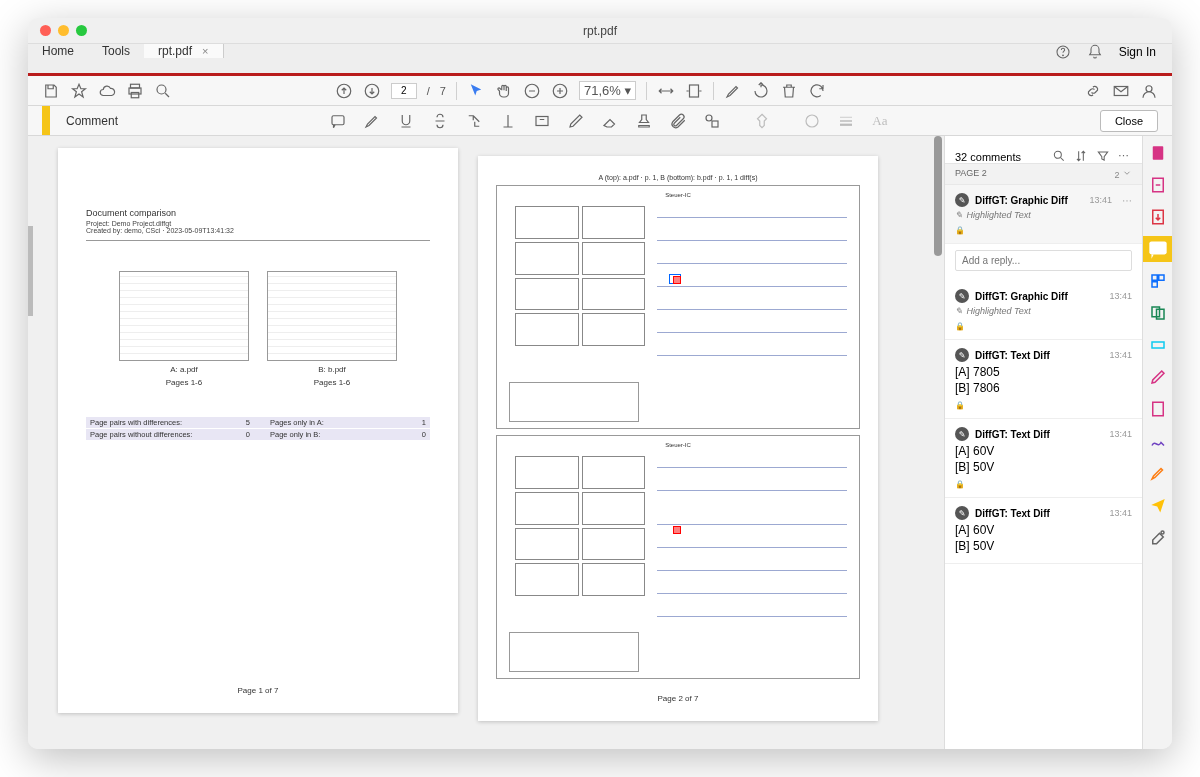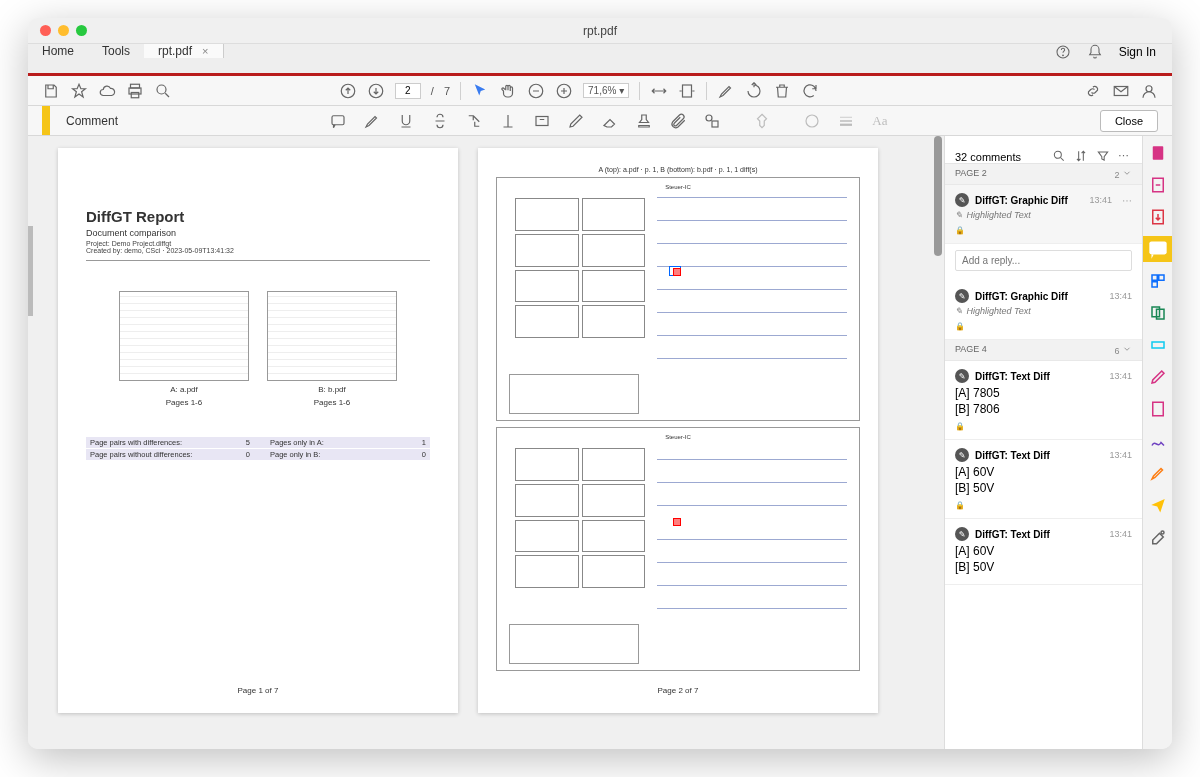--- a/index.html
+++ b/index.html
@@ -13,32 +13,32 @@
 .tabs { height: 32px; background: #eee; display: flex; align-items: flex-start; border-bottom: 3px solid #b91c1c; }
 .tab { padding: 0 14px; display: flex; align-items: center; font-size: 12px; color: #333; cursor: pointer; }
 .tab.active { background: #fafafa; border-right: 1px solid #ccc; }
 .tab .x { margin-left: 10px; font-size: 11px; color: #888; }
 .rightside { margin-left: auto; display: flex; align-items: center; gap: 16px; padding-right: 16px; }
 .icon { width: 16px; height: 16px; display: inline-flex; align-items: center; justify-content: center; color: #666; }
 .toolbar { height: 30px; background: #f7f7f7; display: flex; align-items: center; gap: 10px; padding: 0 14px; border-bottom: 1px solid #d8d8d8; font-size: 11px; color: #555;}
 .toolbar .sep { width: 1px; height: 18px; background: #d0d0d0; }
 .tb-icon { width: 18px; height: 18px; cursor: pointer; color: #666; display:inline-flex;align-items:center;justify-content:center;}
 .toolbar input { width: 26px; text-align: center; border: 1px solid #ccc; font-size: 10px; height: 16px; background:#fff;}
-.zoomsel { border: 1px solid #ccc; padding: 1px 4px; font-size: 10px; background: #fff; }
+.zoomsel { border: 1px solid #ccc; padding: 1px 4px; font-size: 13px; background: #fff; }
 .commentbar { height: 30px; background: #f7f7f7; display: flex; align-items: center; padding: 0 14px; border-bottom: 1px solid #d8d8d8; gap: 16px;}
 .yelbar { width: 8px; background: #f5c518; height: 100%; }
 .commentbar .label { font-size: 12px; font-weight: 500; color: #333; }
 .commenticons { flex: 1; display: flex; align-items: center; justify-content: center; gap: 16px; }
 .closebtn { border: 1px solid #bbb; border-radius: 3px; padding: 4px 14px; font-size: 11px; cursor: pointer; background:#fff; }
 .content { flex: 1; display: flex; overflow: hidden; }
 .doc { flex: 1; background: #f0f0f0; overflow: auto; display: flex; gap: 20px; padding: 12px 30px; position:relative;}
 .docscroll { position:absolute; right:2px; top:0; width:8px; height:120px; background:#999; border-radius:4px;}
 .page { background: #fff; box-shadow: 0 1px 4px rgba(0,0,0,.2); position: relative; font-size: 8px; color: #333; }
 .p1 { width: 400px; height: 565px; padding: 60px 28px 20px; }
-.p2 { width: 400px; height: 565px; padding: 18px 18px; }
+.p2 { width: 400px; height: 565px; padding: 18px 18px; margin-top: 8px; }
 .p1 h1 { font-size: 15px; font-weight: 600; margin-bottom: 3px; }
 .p1 .sub { font-size: 9px; margin-bottom: 2px;}
 .p1 .meta { font-size: 7px; color: #444; }
 .hr { border-top: 1px solid #999; margin: 6px 0 16px; }
 .thumbs { display: flex; gap: 18px; margin-top: 30px; justify-content: center;}
 .thumb { width: 130px; }
 .thumb .timg { width: 130px; height: 90px; border: 1px solid #999; background: repeating-linear-gradient(0deg,#fff 0,#fff 6px,#eee 6px,#eee 7px),repeating-linear-gradient(90deg,transparent 0,transparent 10px,#ddd 10px,#ddd 11px); }
 .thumb .cap { text-align: center; font-size: 8px; margin-top: 4px; }
 .stats { margin-top: 30px; }
 .statrow { display: flex; font-size: 7.5px; background: #e8e6f4; padding: 1px 4px; margin-bottom: 1px; }
@@ -332,21 +332,20 @@
         </span>
       <span class="tb-icon" style="opacity:.4;font-size:13px;font-family:serif">Aa</span>
     </div>
     <span class="closebtn">Close</span>
   </div>
 
   <div class="content">
     <div class="doc">
       <div class="panescroll"></div>
       <div class="page p1">
-        <h1>DiffGT Report</h1>
         <div class="sub">Document comparison</div>
         <div class="meta">Project: Demo Project.diffgt</div>
         <div class="meta">Created by: demo, CSci · 2023-05-09T13:41:32</div>
         <div class="hr"></div>
         <div class="thumbs">
           <div class="thumb">
             <div class="timg"></div>
             <div class="cap">A: a.pdf</div>
             <div class="cap">Pages 1-6</div>
           </div>
@@ -453,26 +452,20 @@
       <div class="comment">
         <div class="chead">
           <span class="badge">✎</span>
           <span class="auth">DiffGT: Graphic Diff</span>
           <span class="time">13:41</span>
         </div>
         <div class="hl">✎ <span>Highlighted Text</span></div>
         <div class="lock">🔒</div>
       </div>
 
-      <div class="cpgroup">
-        <span>PAGE 4</span>
-        <span class="n"><span>6</span> <svg class="chevron" viewBox="0 0 24 24" fill="none" stroke="currentColor" stroke-width="2">
-              <path d="M6 9l6 6 6-6"></path>
-            </svg></span>
-      </div>
 
       <div class="comment">
         <div class="chead">
           <span class="badge">✎</span>
           <span class="auth">DiffGT: Text Diff</span>
           <span class="time">13:41</span>
         </div>
         <div class="body">[A] 7805</div>
         <div class="body">[B] 7806</div>
         <div class="lock">🔒</div>

